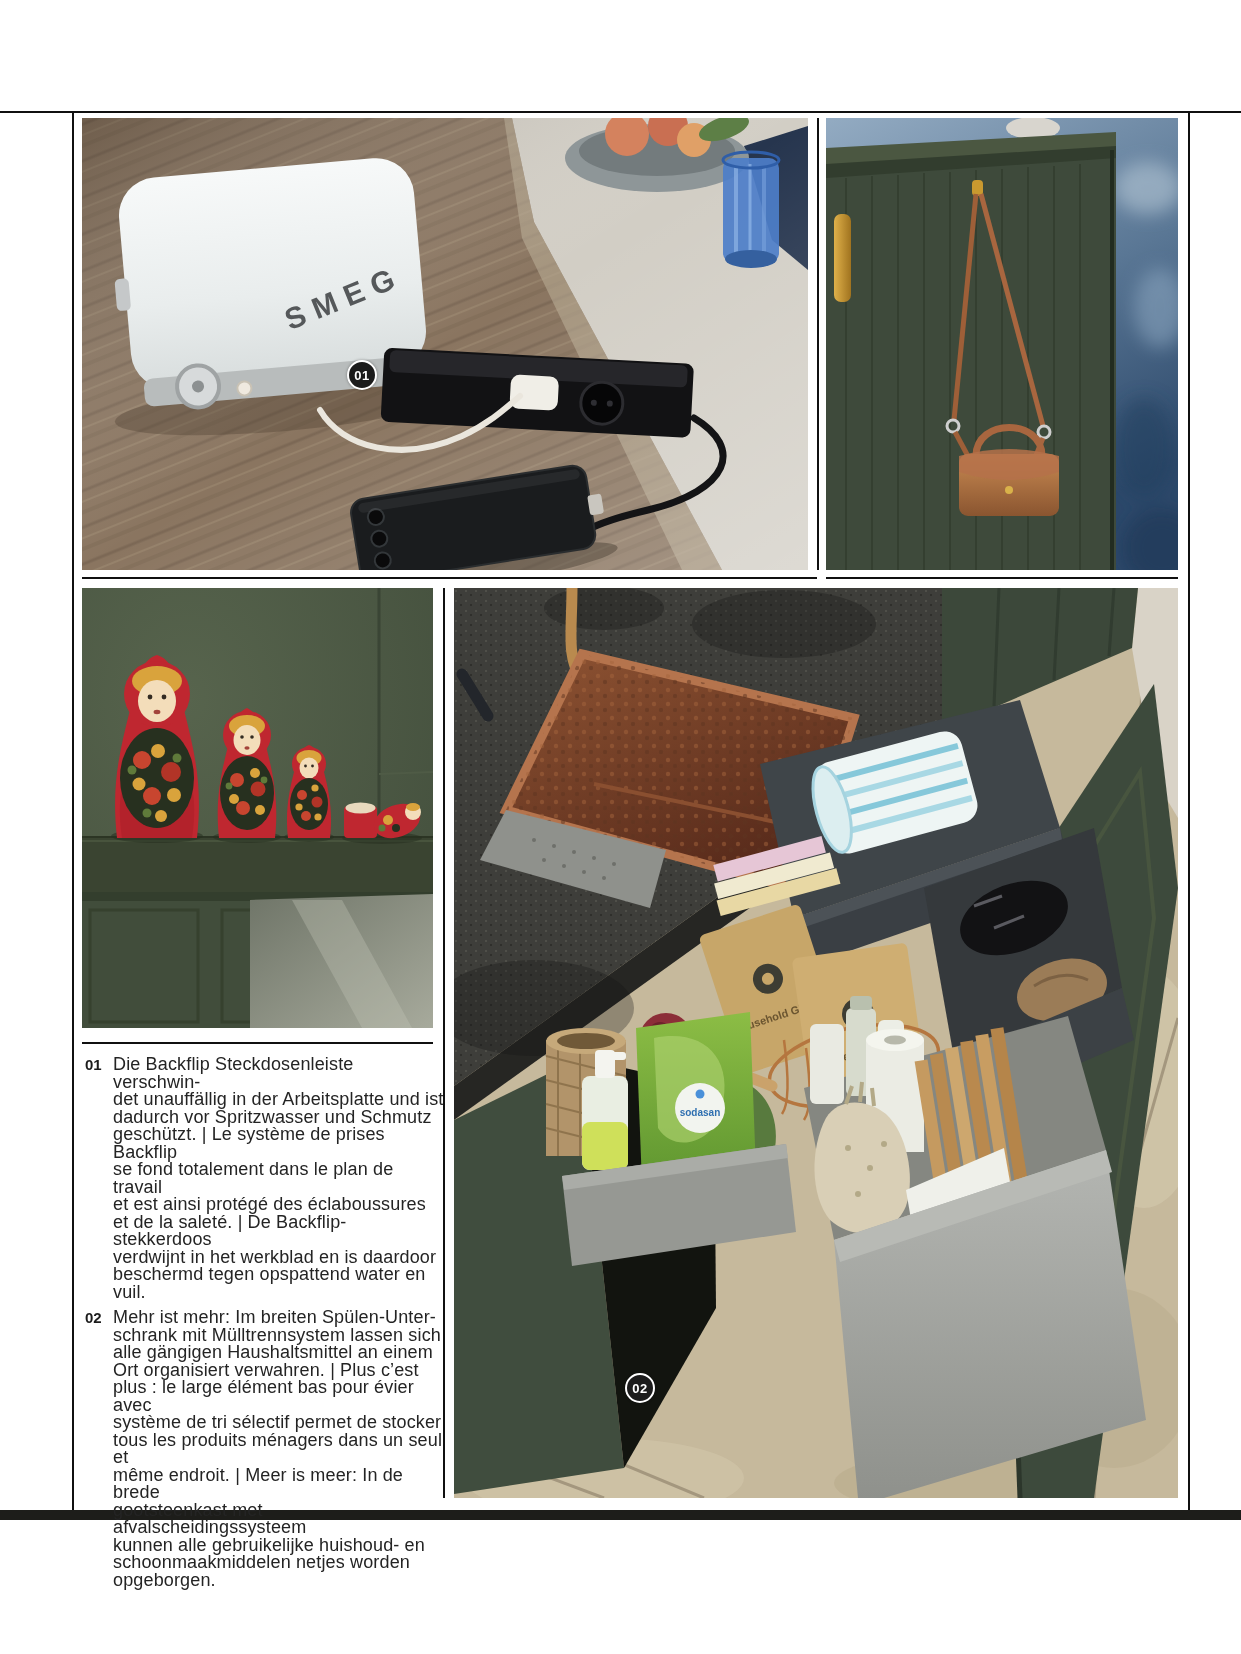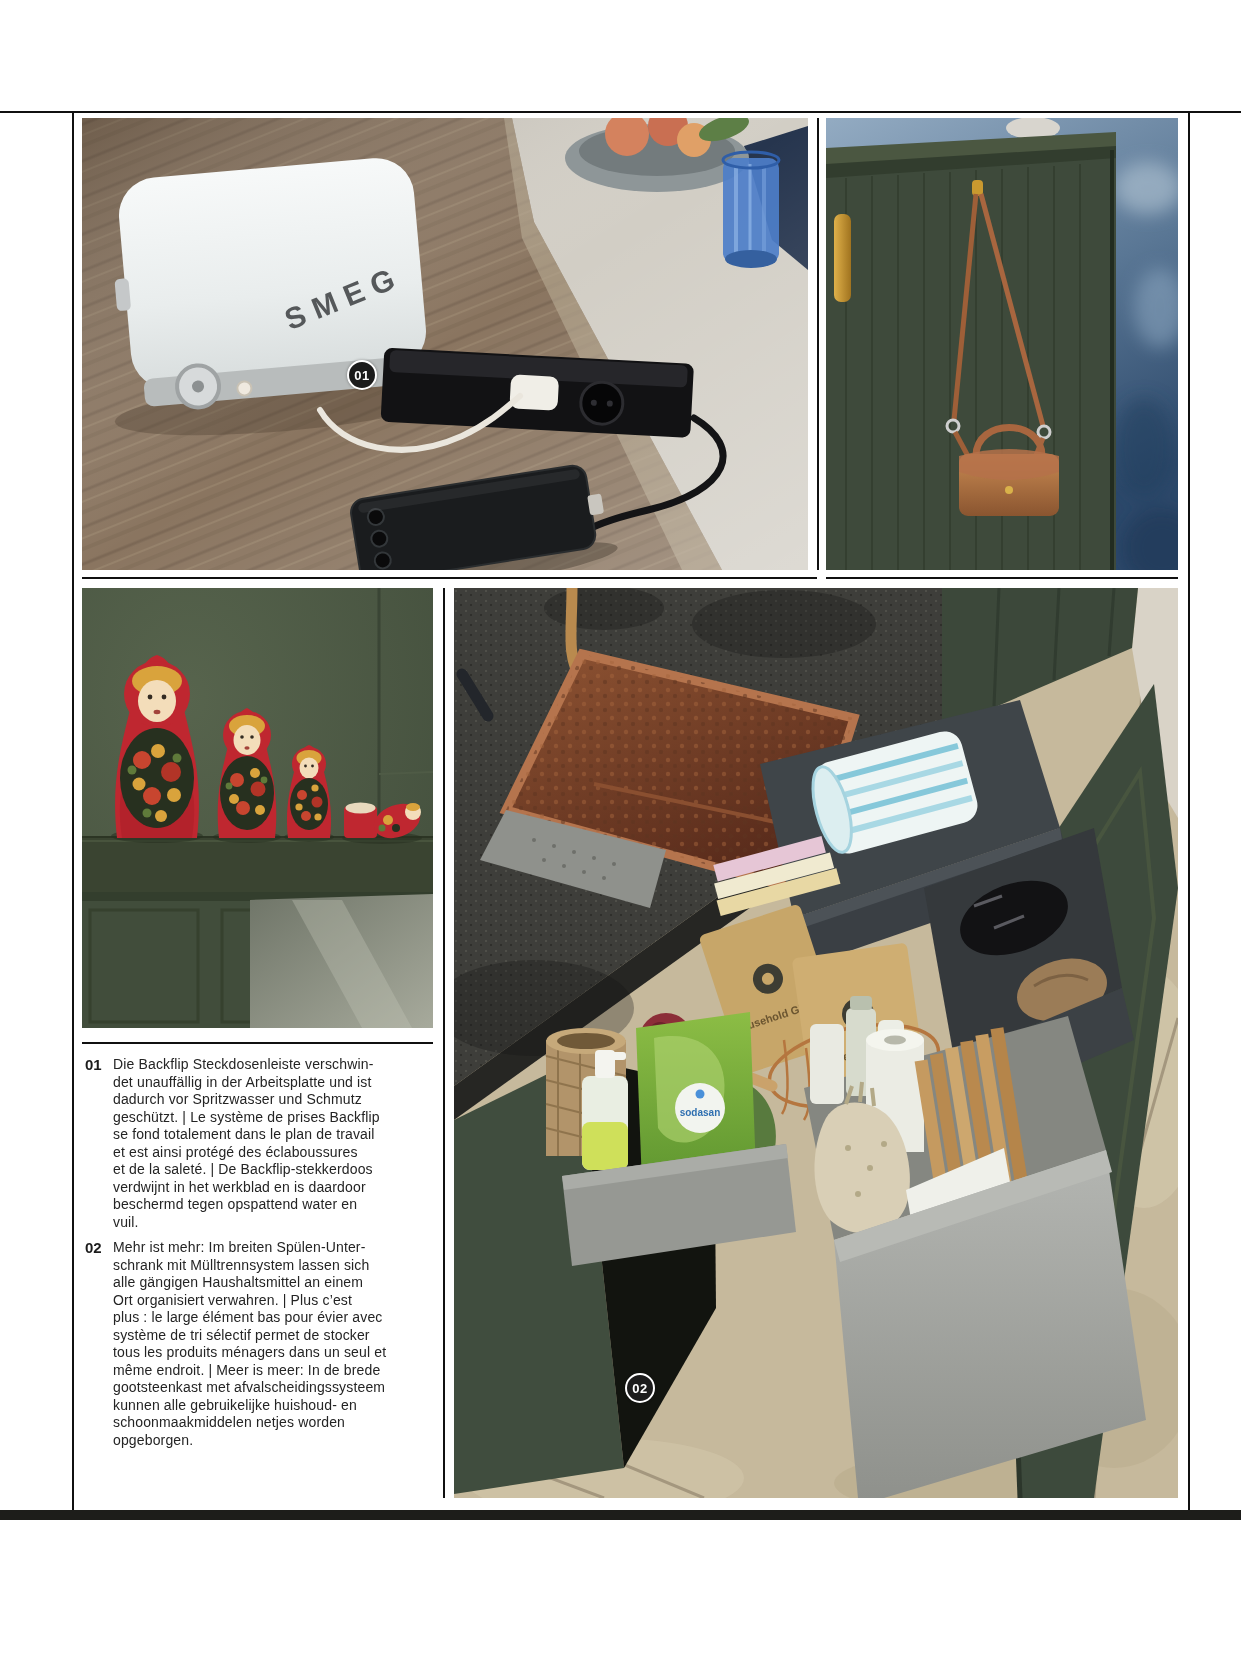--- a/index.html
+++ b/index.html
@@ -10,21 +10,21 @@
   .bottom-bar{position:absolute;left:0;top:1510px;width:1241px;height:10px;background:#1d1d1a;}
   .photo{position:absolute;display:block;}
   .photo svg{display:block;}
   .badge{position:absolute;width:26px;height:26px;border-radius:50%;background:#1b1b1b;
          border:2px solid #ffffff;color:#ffffff;font-size:13px;font-weight:bold;
          display:flex;align-items:center;justify-content:center;letter-spacing:.5px;
          box-shadow:0 0 3px rgba(0,0,0,.35);}
   .captions{position:absolute;left:85px;top:1056px;width:360px;}
   .caption{display:flex;margin-bottom:8px;}
   .caption .lab{width:28px;flex:0 0 28px;font-weight:bold;font-size:15px;line-height:17.5px;color:#1c1c1c;}
-  .caption .txt{font-size:14px;line-height:17.5px;letter-spacing:.15px;color:#242424;white-space:pre-line;}
+  .caption .txt{font-size:18px;line-height:17.5px;letter-spacing:.15px;color:#242424;white-space:pre-line;}
 </style>
 </head>
 <body>
 
 <div class="page">
 
   <div class="rule-h" style="left:0;top:111px;width:1241px;"></div>
   <div class="rule-v" style="left:72px;top:111px;height:1399px;"></div>
   <div class="rule-v" style="left:1188px;top:111px;height:1399px;"></div>
   <div class="rule-v" style="left:817px;top:118px;height:452px;"></div>

